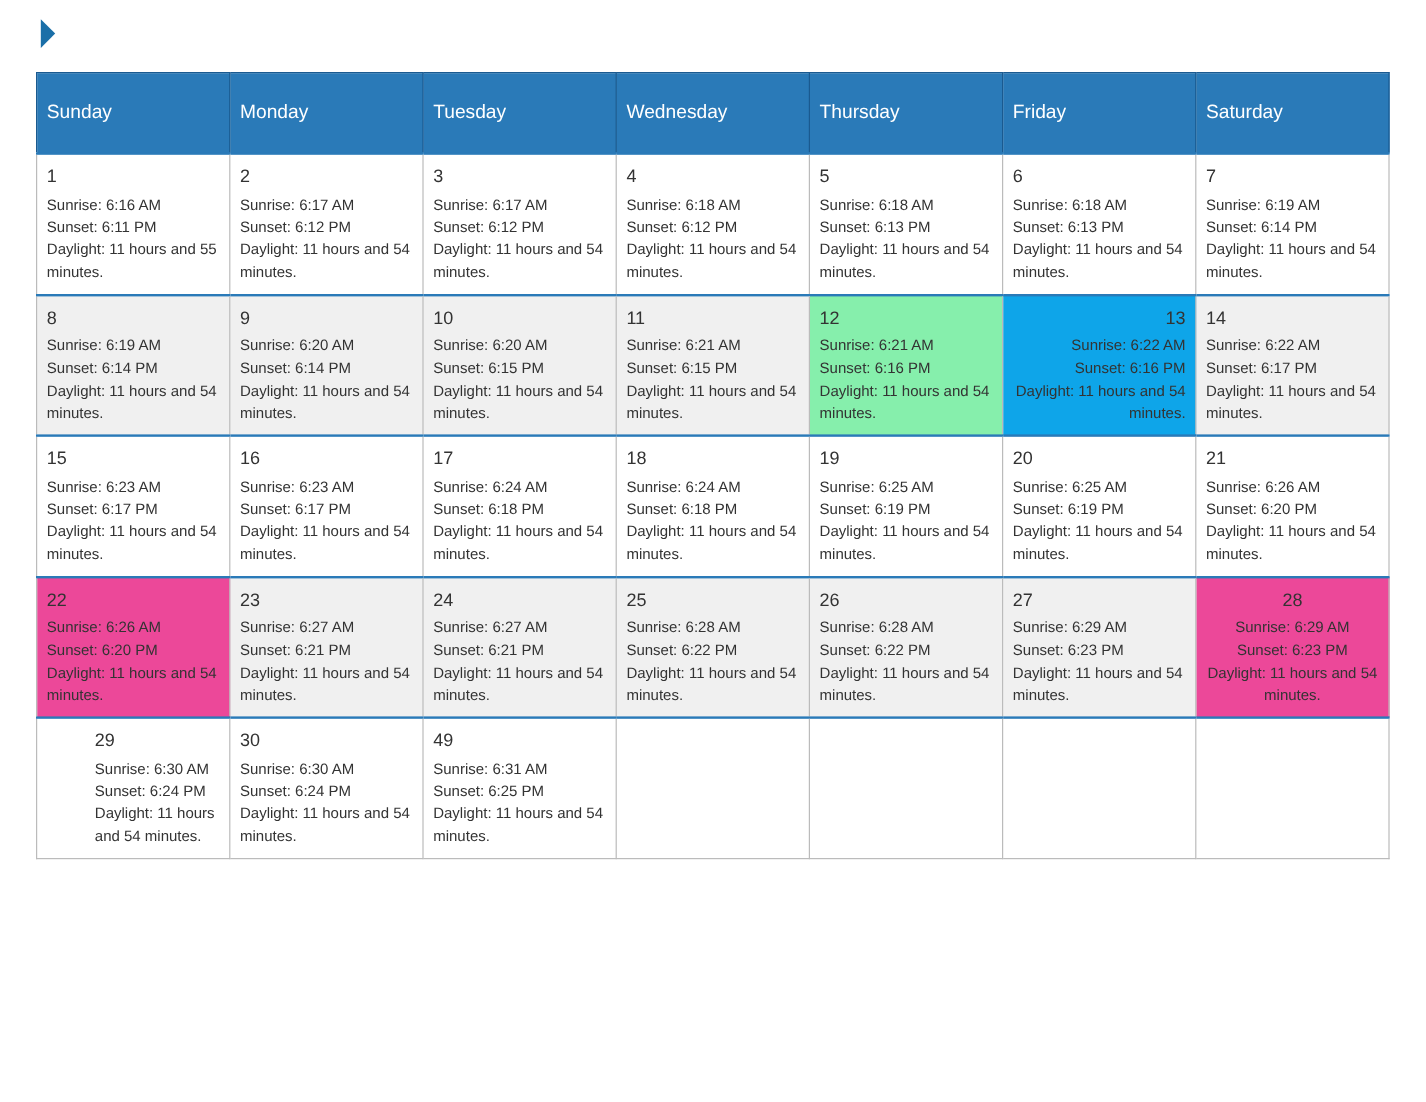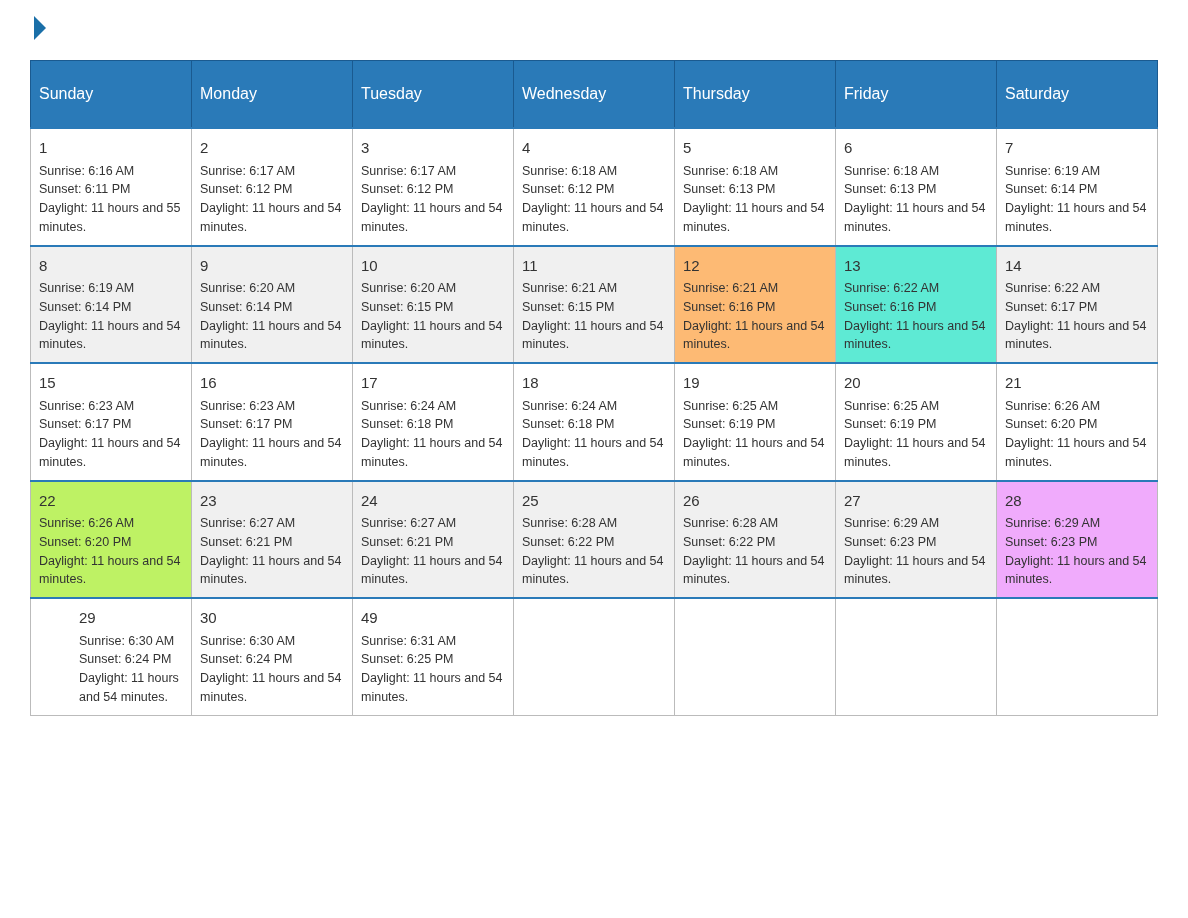--- a/index.html
+++ b/index.html
@@ -134,41 +134,41 @@
         <td style="border-top: 2px solid rgb(42, 122, 184);"><span class="day-num">4</span>Sunrise: 6:18 AM<br>Sunset: 6:12 PM<br>Daylight: 11 hours and 54 minutes.</td>
         <td style="border-top: 2px solid rgb(42, 122, 184);"><span class="day-num">5</span>Sunrise: 6:18 AM<br>Sunset: 6:13 PM<br>Daylight: 11 hours and 54 minutes.</td>
         <td style="border-top: 2px solid rgb(42, 122, 184);"><span class="day-num">6</span>Sunrise: 6:18 AM<br>Sunset: 6:13 PM<br>Daylight: 11 hours and 54 minutes.</td>
         <td style="border-top: 2px solid rgb(42, 122, 184);"><span class="day-num">7</span>Sunrise: 6:19 AM<br>Sunset: 6:14 PM<br>Daylight: 11 hours and 54 minutes.</td>
       </tr>
       <tr>
         <td style="background-color: rgb(240, 240, 240); border-top: 2px solid rgb(42, 122, 184);"><span class="day-num">8</span>Sunrise: 6:19 AM<br>Sunset: 6:14 PM<br>Daylight: 11 hours and 54 minutes.</td>
         <td style="background-color: rgb(240, 240, 240); border-top: 2px solid rgb(42, 122, 184);"><span class="day-num">9</span>Sunrise: 6:20 AM<br>Sunset: 6:14 PM<br>Daylight: 11 hours and 54 minutes.</td>
         <td style="background-color: rgb(240, 240, 240); border-top: 2px solid rgb(42, 122, 184);"><span class="day-num">10</span>Sunrise: 6:20 AM<br>Sunset: 6:15 PM<br>Daylight: 11 hours and 54 minutes.</td>
         <td style="background-color: rgb(240, 240, 240); border-top: 2px solid rgb(42, 122, 184);"><span class="day-num">11</span>Sunrise: 6:21 AM<br>Sunset: 6:15 PM<br>Daylight: 11 hours and 54 minutes.</td>
-        <td style="background-color: #fdba74; border-top: 2px solid rgb(42, 122, 184);"><span class="day-num">12</span>Sunrise: 6:21 AM<br>Sunset: 6:16 PM<br>Daylight: 11 hours and 54 minutes.</td>
-        <td style="background-color: #5eead4; border-top: 2px solid rgb(42, 122, 184);"><span class="day-num">13</span>Sunrise: 6:22 AM<br>Sunset: 6:16 PM<br>Daylight: 11 hours and 54 minutes.</td>
+        <td style="background-color: #86efac; border-top: 2px solid rgb(42, 122, 184);"><span class="day-num">12</span>Sunrise: 6:21 AM<br>Sunset: 6:16 PM<br>Daylight: 11 hours and 54 minutes.</td>
+        <td style="background-color: #0ea5e9; border-top: 2px solid rgb(42, 122, 184); text-align: right;"><span class="day-num">13</span>Sunrise: 6:22 AM<br>Sunset: 6:16 PM<br>Daylight: 11 hours and 54 minutes.</td>
         <td style="background-color: rgb(240, 240, 240); border-top: 2px solid rgb(42, 122, 184);"><span class="day-num">14</span>Sunrise: 6:22 AM<br>Sunset: 6:17 PM<br>Daylight: 11 hours and 54 minutes.</td>
       </tr>
       <tr>
         <td style="border-top: 2px solid rgb(42, 122, 184);"><span class="day-num">15</span>Sunrise: 6:23 AM<br>Sunset: 6:17 PM<br>Daylight: 11 hours and 54 minutes.</td>
         <td style="border-top: 2px solid rgb(42, 122, 184);"><span class="day-num">16</span>Sunrise: 6:23 AM<br>Sunset: 6:17 PM<br>Daylight: 11 hours and 54 minutes.</td>
         <td style="border-top: 2px solid rgb(42, 122, 184); border-radius: 21px;"><span class="day-num">17</span>Sunrise: 6:24 AM<br>Sunset: 6:18 PM<br>Daylight: 11 hours and 54 minutes.</td>
         <td style="border-top: 2px solid rgb(42, 122, 184);"><span class="day-num">18</span>Sunrise: 6:24 AM<br>Sunset: 6:18 PM<br>Daylight: 11 hours and 54 minutes.</td>
         <td style="border-top: 2px solid rgb(42, 122, 184);"><span class="day-num">19</span>Sunrise: 6:25 AM<br>Sunset: 6:19 PM<br>Daylight: 11 hours and 54 minutes.</td>
         <td style="border-top: 2px solid rgb(42, 122, 184);"><span class="day-num">20</span>Sunrise: 6:25 AM<br>Sunset: 6:19 PM<br>Daylight: 11 hours and 54 minutes.</td>
         <td style="border-top: 2px solid rgb(42, 122, 184);"><span class="day-num">21</span>Sunrise: 6:26 AM<br>Sunset: 6:20 PM<br>Daylight: 11 hours and 54 minutes.</td>
       </tr>
       <tr>
-        <td style="background-color: #bef264; border-top: 2px solid rgb(42, 122, 184);"><span class="day-num">22</span>Sunrise: 6:26 AM<br>Sunset: 6:20 PM<br>Daylight: 11 hours and 54 minutes.</td>
+        <td style="background-color: #ec4899; border-top: 2px solid rgb(42, 122, 184);"><span class="day-num">22</span>Sunrise: 6:26 AM<br>Sunset: 6:20 PM<br>Daylight: 11 hours and 54 minutes.</td>
         <td style="background-color: rgb(240, 240, 240); border-top: 2px solid rgb(42, 122, 184);"><span class="day-num">23</span>Sunrise: 6:27 AM<br>Sunset: 6:21 PM<br>Daylight: 11 hours and 54 minutes.</td>
         <td style="background-color: rgb(240, 240, 240); border-top: 2px solid rgb(42, 122, 184);"><span class="day-num">24</span>Sunrise: 6:27 AM<br>Sunset: 6:21 PM<br>Daylight: 11 hours and 54 minutes.</td>
         <td style="background-color: rgb(240, 240, 240); border-top: 2px solid rgb(42, 122, 184);"><span class="day-num">25</span>Sunrise: 6:28 AM<br>Sunset: 6:22 PM<br>Daylight: 11 hours and 54 minutes.</td>
         <td style="background-color: rgb(240, 240, 240); border-top: 2px solid rgb(42, 122, 184);"><span class="day-num">26</span>Sunrise: 6:28 AM<br>Sunset: 6:22 PM<br>Daylight: 11 hours and 54 minutes.</td>
         <td style="background-color: rgb(240, 240, 240); border-top: 2px solid rgb(42, 122, 184);"><span class="day-num">27</span>Sunrise: 6:29 AM<br>Sunset: 6:23 PM<br>Daylight: 11 hours and 54 minutes.</td>
-        <td style="background-color: #f0abfc; border-top: 2px solid rgb(42, 122, 184);"><span class="day-num">28</span>Sunrise: 6:29 AM<br>Sunset: 6:23 PM<br>Daylight: 11 hours and 54 minutes.</td>
+        <td style="background-color: #ec4899; border-top: 2px solid rgb(42, 122, 184); text-align: center;"><span class="day-num">28</span>Sunrise: 6:29 AM<br>Sunset: 6:23 PM<br>Daylight: 11 hours and 54 minutes.</td>
       </tr>
       <tr>
         <td style="border-top: 2px solid rgb(42, 122, 184); padding-left: 48px;"><span class="day-num">29</span>Sunrise: 6:30 AM<br>Sunset: 6:24 PM<br>Daylight: 11 hours and 54 minutes.</td>
         <td style="border-top: 2px solid rgb(42, 122, 184);"><span class="day-num">30</span>Sunrise: 6:30 AM<br>Sunset: 6:24 PM<br>Daylight: 11 hours and 54 minutes.</td>
         <td style="border-top: 2px solid rgb(42, 122, 184);"><span class="day-num">49</span>Sunrise: 6:31 AM<br>Sunset: 6:25 PM<br>Daylight: 11 hours and 54 minutes.</td>
         <td style="background-color: rgb(255, 255, 255); border-top: 2px solid rgb(42, 122, 184);"></td>
         <td style="background-color: rgb(255, 255, 255); border-top: 2px solid rgb(42, 122, 184);"></td>
         <td style="background-color: rgb(255, 255, 255); border-top: 2px solid rgb(42, 122, 184);"></td>
         <td style="background-color: rgb(255, 255, 255); border-top: 2px solid rgb(42, 122, 184);"></td>
       </tr>

